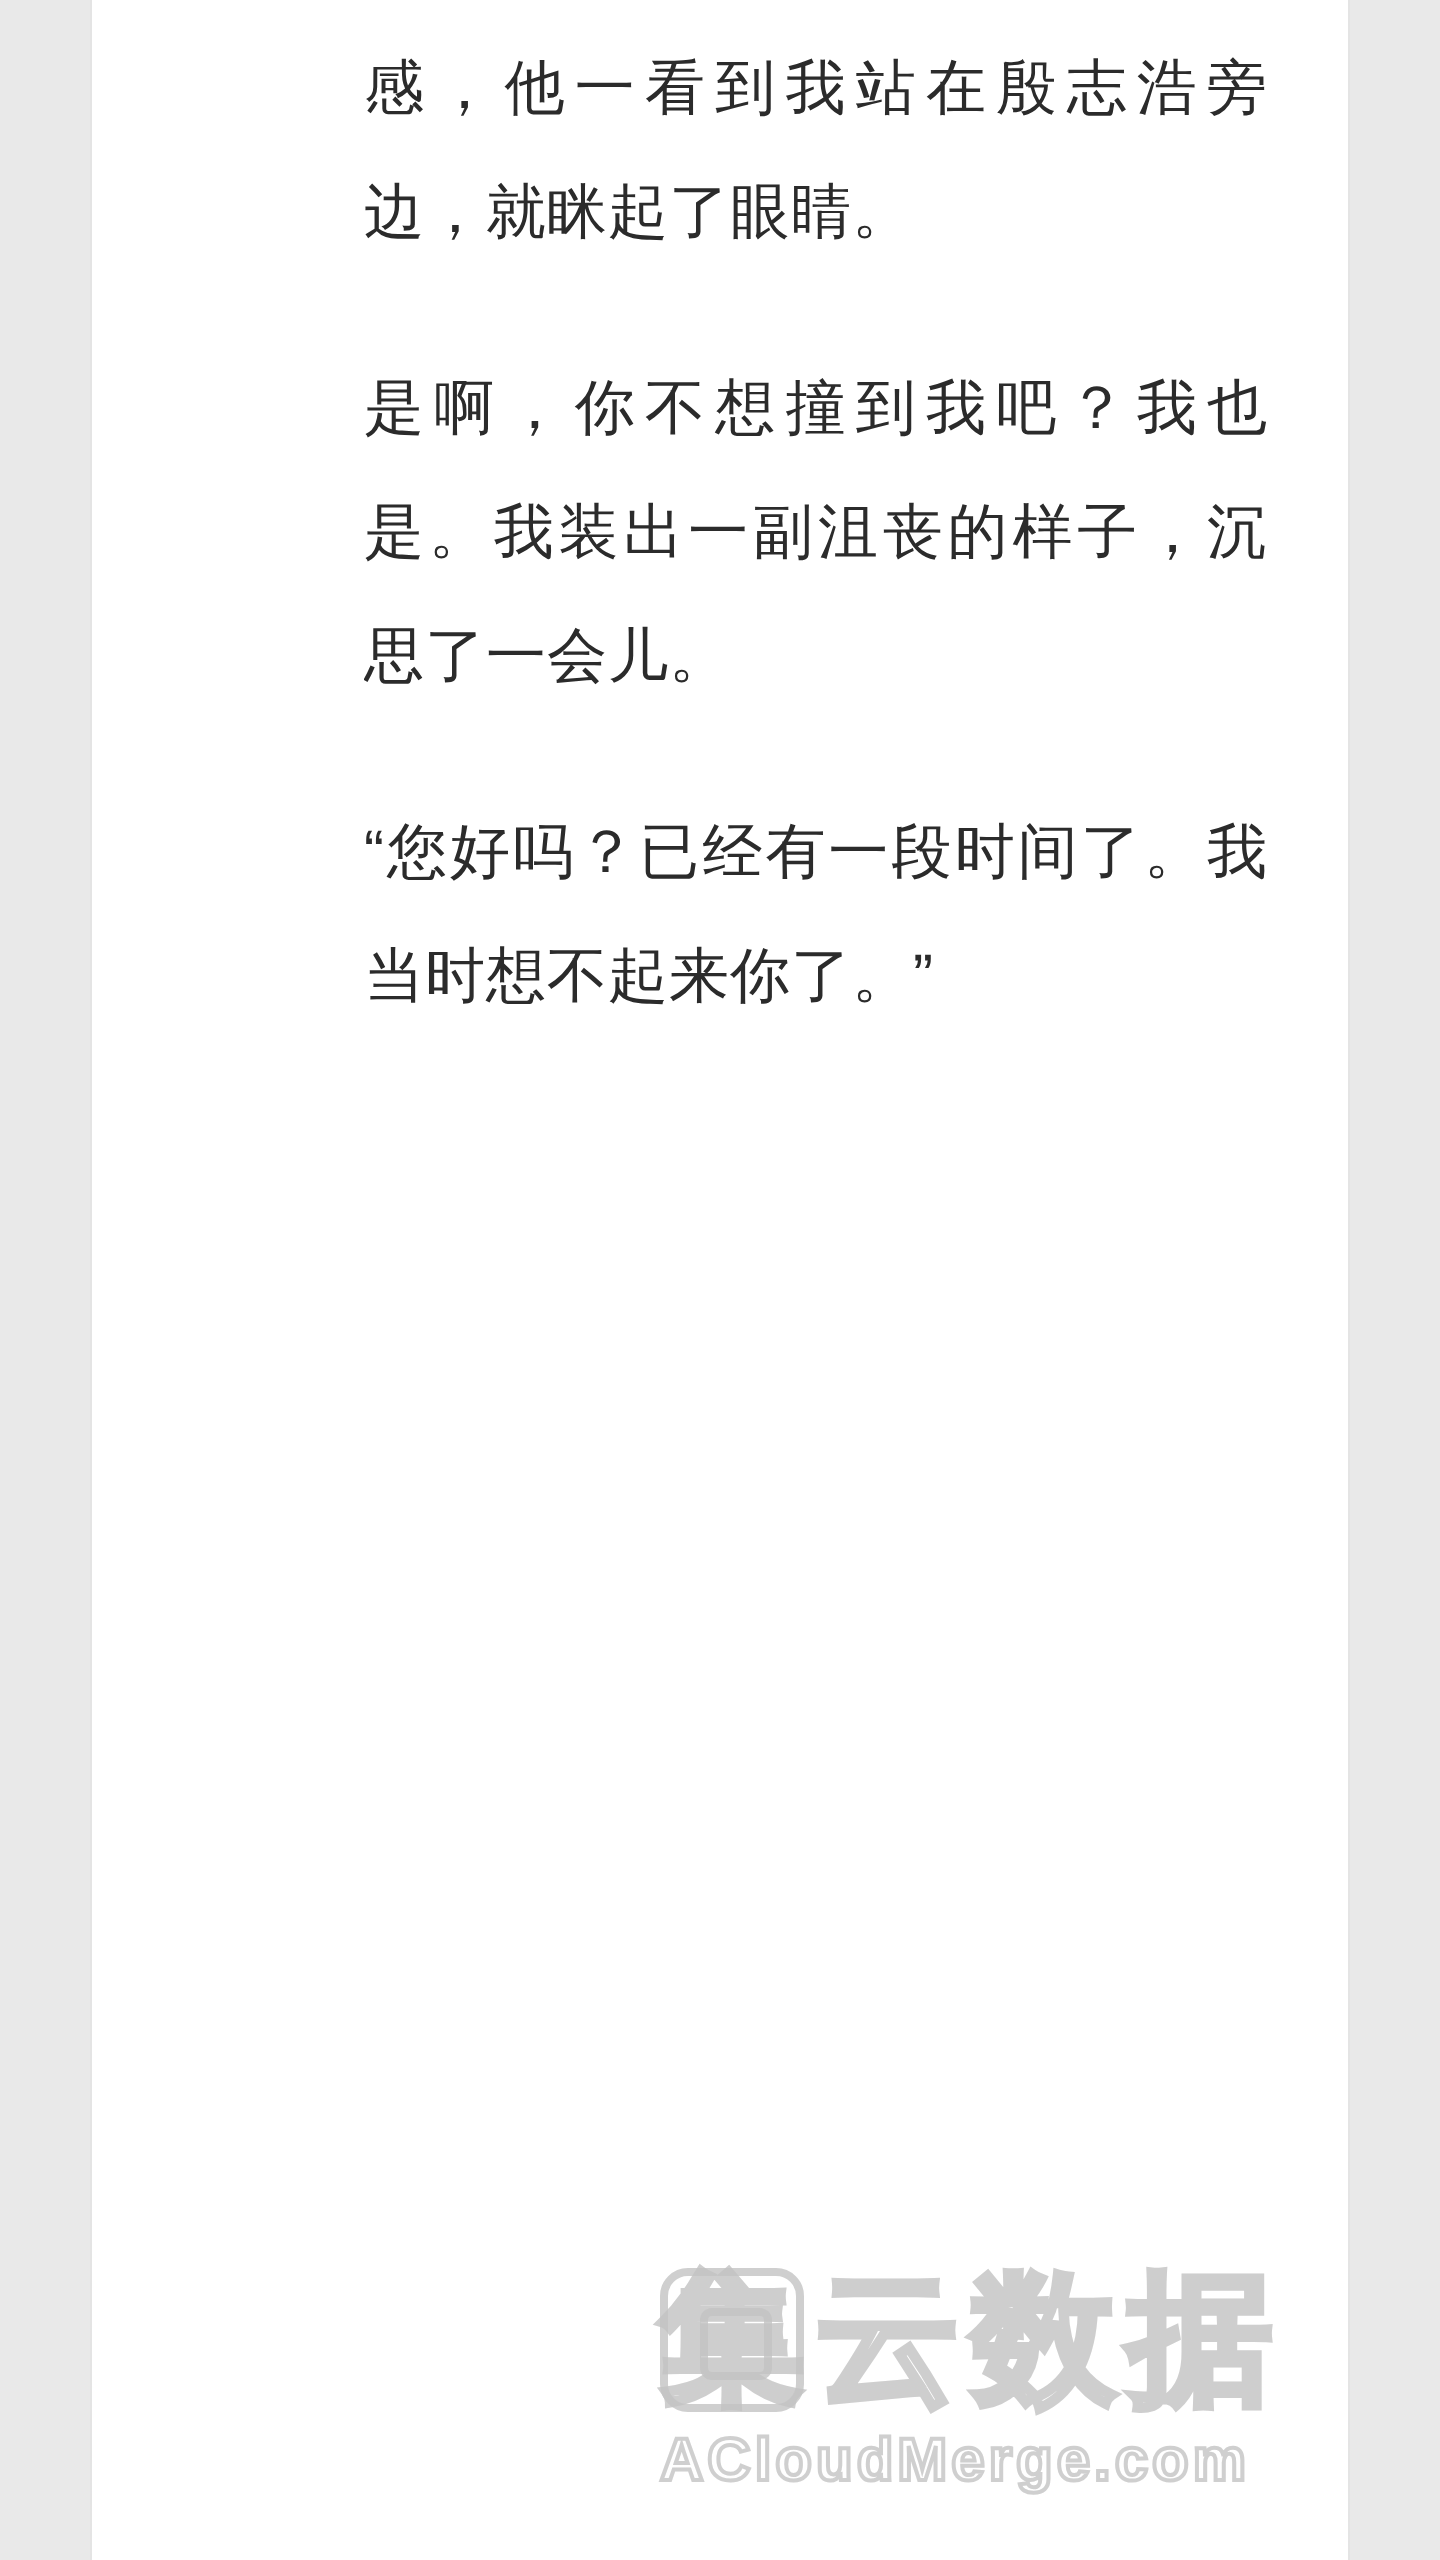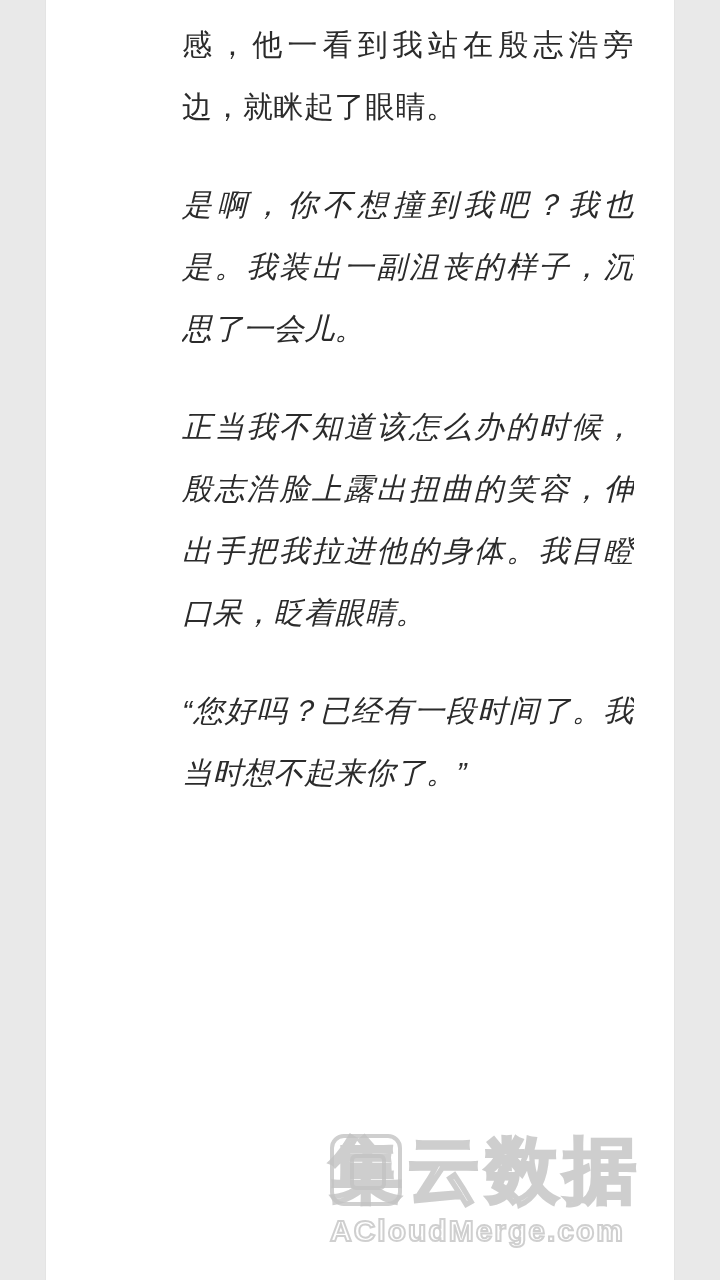--- a/index.html
+++ b/index.html
@@ -42,21 +42,20 @@
     line-height: 62px;
     color: #2b2b2b;
     letter-spacing: 0.5px;
     margin: 0;
     text-align: justify;
     font-family: "Liberation Sans", sans-serif;
     font-weight: 400;
   }
   .para + .para {
     margin-top: 36px;
-    font-style: italic;
   }
   .first-para {
     margin-top: -48px;
   }
   
   .watermark {
     position: absolute;
     left: 330px;
     top: 1130px;
     width: 400px;
@@ -127,21 +126,20 @@
 
 <div class="page">
 
   <div class="edge-left"></div>
   <div class="edge-right"></div>
 
   <div class="reader-surface">
     <div class="content">
       <p class="para first-para">人难以忘怀。这家伙好像也有同感，他一看到我站在殷志浩旁边，就眯起了眼睛。</p>
       <p class="para">是啊，你不想撞到我吧？我也是。我装出一副沮丧的样子，沉思了一会儿。</p>
-      <p class="para">正当我不知道该怎么办的时候，殷志浩脸上露出扭曲的笑容，伸出手把我拉进他的身体。我目瞪口呆，眨着眼睛。</p>
       <p class="para">“您好吗？已经有一段时间了。我当时想不起来你了。”</p>
 
     </div>
   </div>
 
   <div class="watermark">
     <div class="wm-badge"></div>
     <div class="wm-text">集云数据</div>
     <div class="wm-sub">ACloudMerge.com</div>
   </div>

